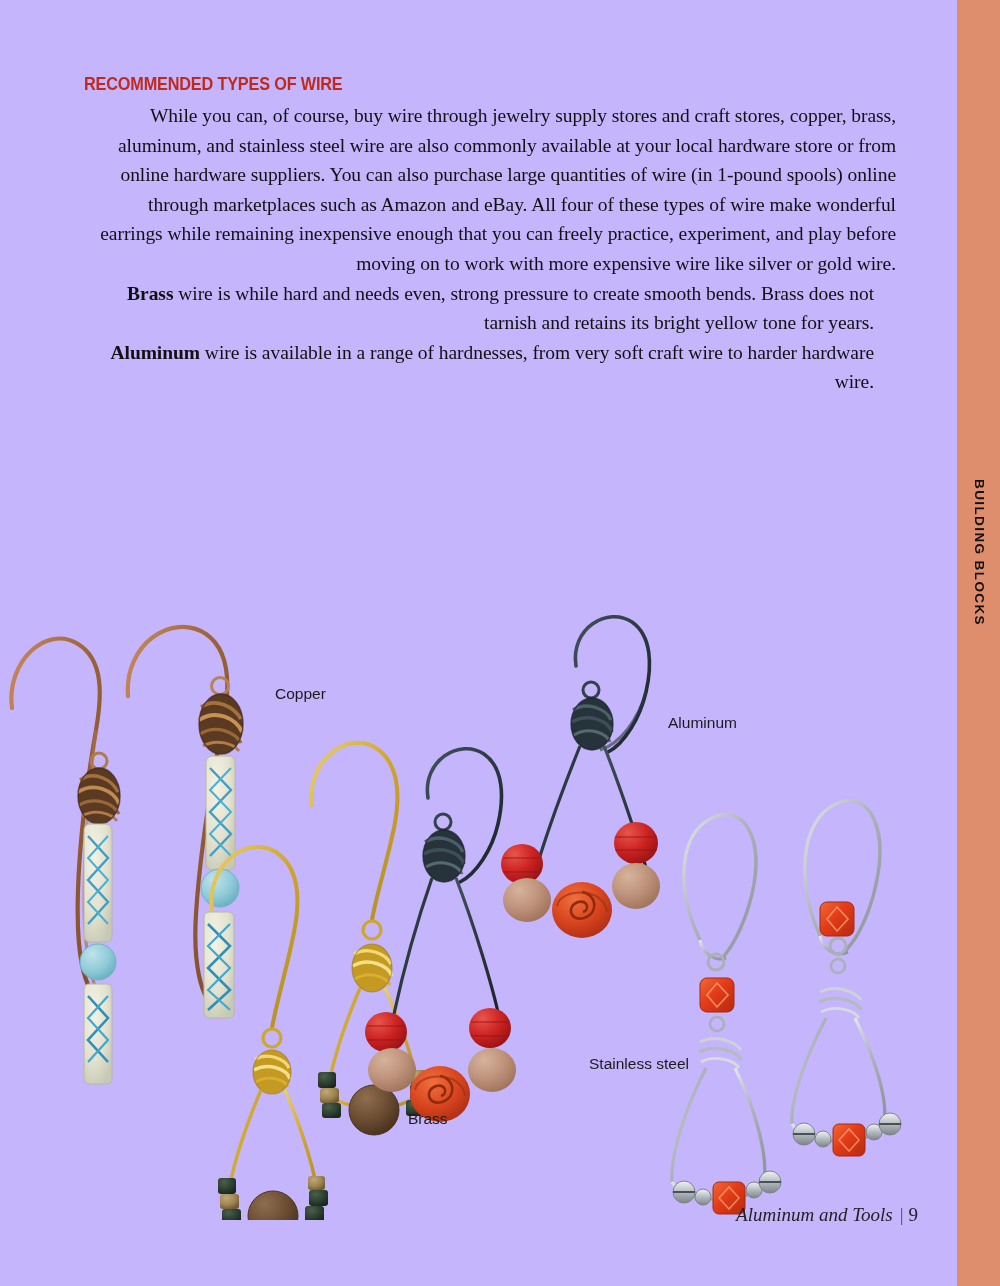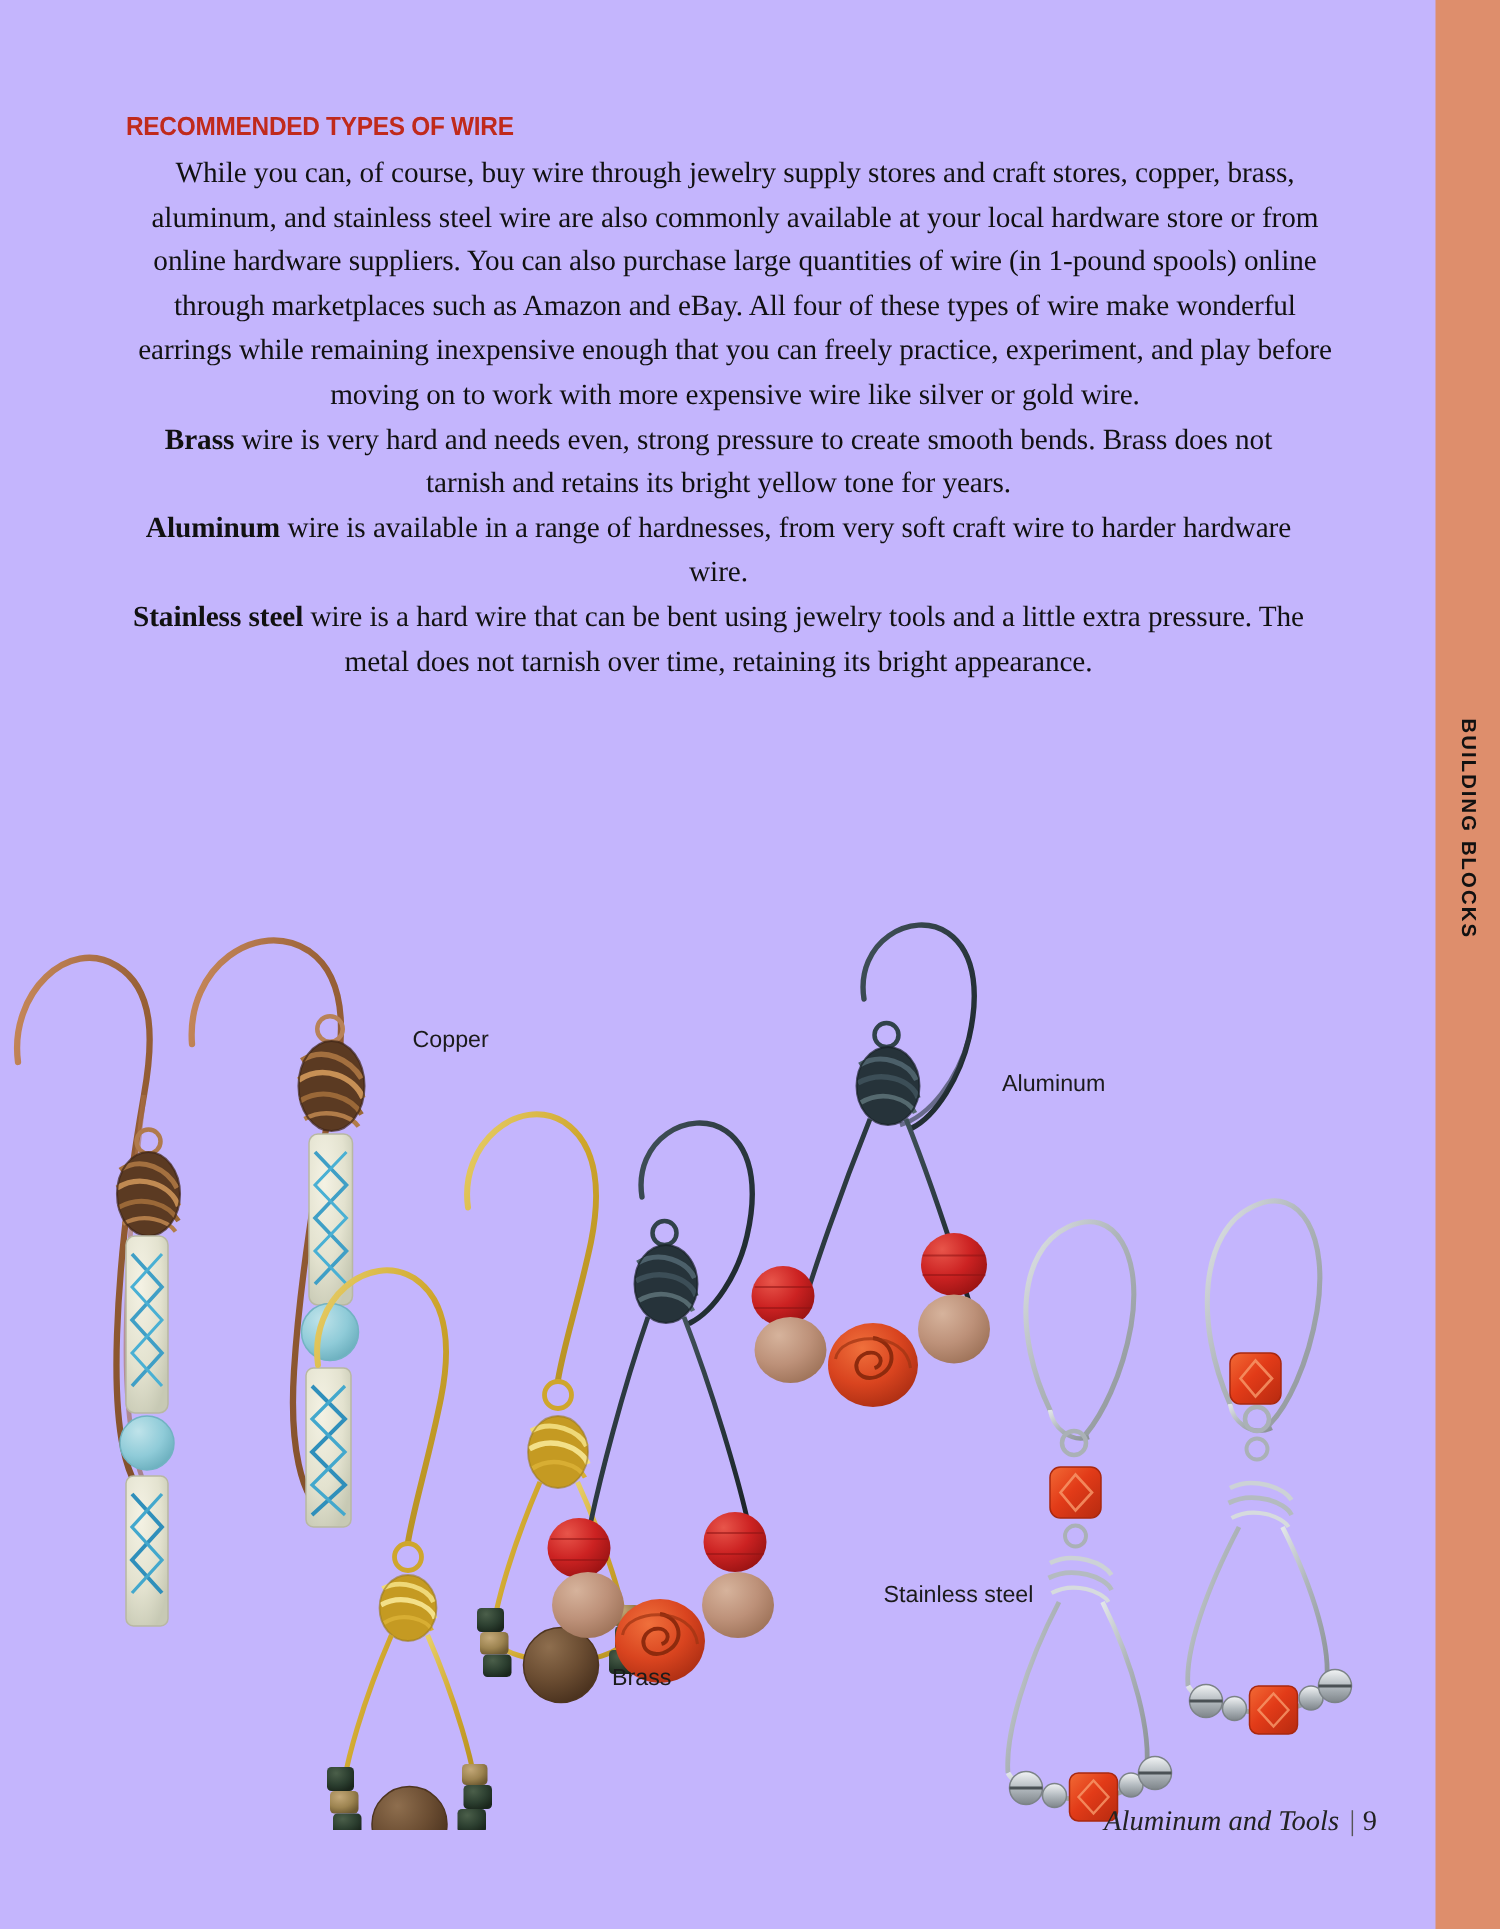--- a/index.html
+++ b/index.html
@@ -28,21 +28,21 @@
   .content{position:absolute;left:84px;top:74px;width:812px;}
   h1.section-title{
     margin:0 0 6px 0;
     font-family:"Liberation Sans", sans-serif;
     font-weight:700;font-size:17.5px;letter-spacing:-0.2px;
     color:#c02a1c;text-transform:uppercase;
     transform:scaleX(0.93);transform-origin:left center;
   }
   p.body-text{
     margin:0;font-size:19.5px;line-height:29.6px;
-    text-align:center;letter-spacing:-0.05px;
+    text-align:right;letter-spacing:-0.05px;
   }
   .indented{margin-left:21px;width:790px;}
   .sub-para{margin-top:25px;}
   .lead{font-weight:700;}
 
   
   .photos{position:absolute;left:0;top:600px;width:957px;height:620px;}
   .photo-label{
     position:absolute;
     font-family:"Liberation Sans", sans-serif;
@@ -70,30 +70,27 @@
 <div class="page">
 
   <div class="content">
 
     <h1 class="section-title">RECOMMENDED TYPES OF WIRE</h1>
 
     <p class="body-text">While you can, of course, buy wire through jewelry supply stores and craft stores, copper, brass, aluminum, and stainless steel wire are also commonly available at your local hardware store or from online hardware suppliers. You can also purchase large quantities of wire (in 1-pound spools) online through marketplaces such as Amazon and eBay. All four of these types of wire make wonderful earrings while remaining inexpensive enough that you can freely practice, experiment, and play before moving on to work with more expensive wire like silver or gold wire.</p>
 
 
     <p class="body-text indented sub-para">
-      <span class="lead">Brass</span><span> wire is very hard and needs even, strong pressure to create smooth bends. Brass does not tarnish and retains its bright yellow tone for years.</span>
+      <span class="lead">Brass</span><span> wire is while hard and needs even, strong pressure to create smooth bends. Brass does not tarnish and retains its bright yellow tone for years.</span>
     </p>
 
     <p class="body-text indented sub-para">
       <span class="lead">Aluminum</span><span> wire is available in a range of hardnesses, from very soft craft wire to harder hardware wire.</span>
     </p>
 
-    <p class="body-text indented sub-para">
-      <span class="lead">Stainless steel</span><span> wire is a hard wire that can be bent using jewelry tools and a little extra pressure. The metal does not tarnish over time, retaining its bright appearance.</span>
-    </p>
   </div>
 
   <div class="photos">
 
     <svg class="earrings" viewBox="0 0 957 620">
       <defs>
         <linearGradient id="gCopper" x1="0" y1="0" x2="1" y2="1">
           <stop offset="0%" stop-color="#c98a5c"></stop>
           <stop offset="45%" stop-color="#9a6238"></stop>
           <stop offset="100%" stop-color="#7d4b28"></stop>

